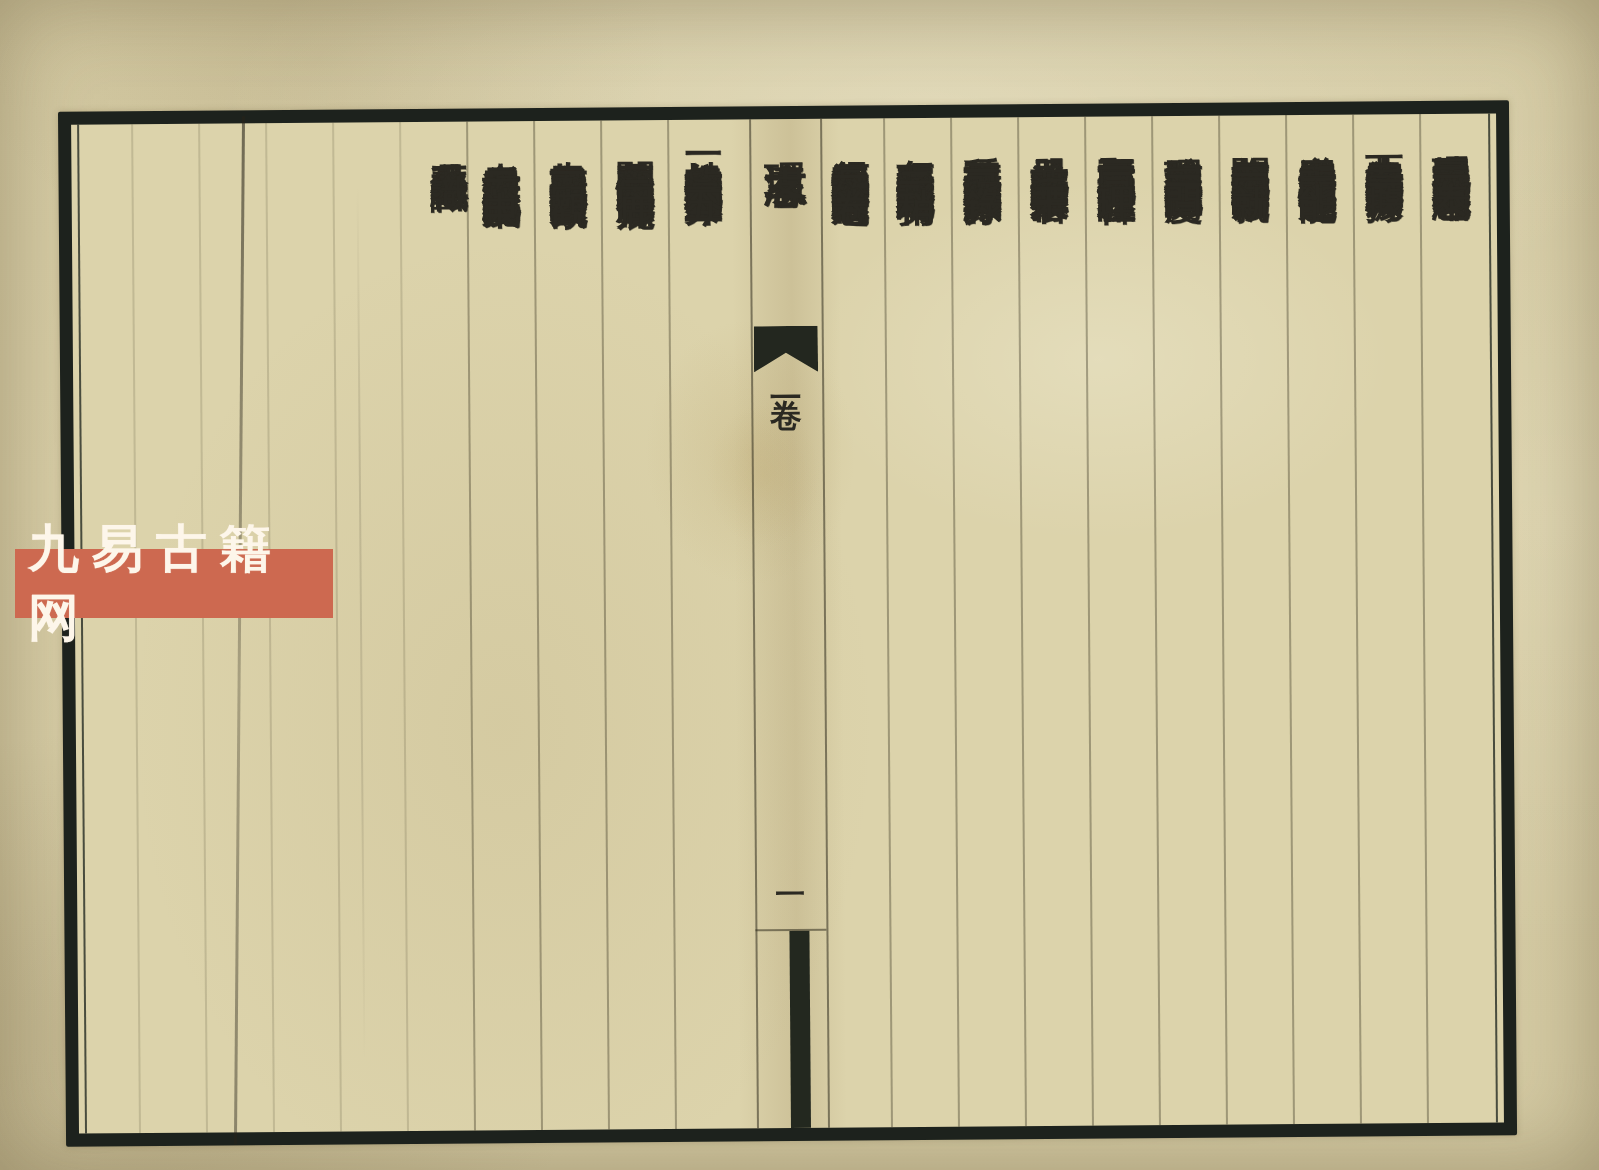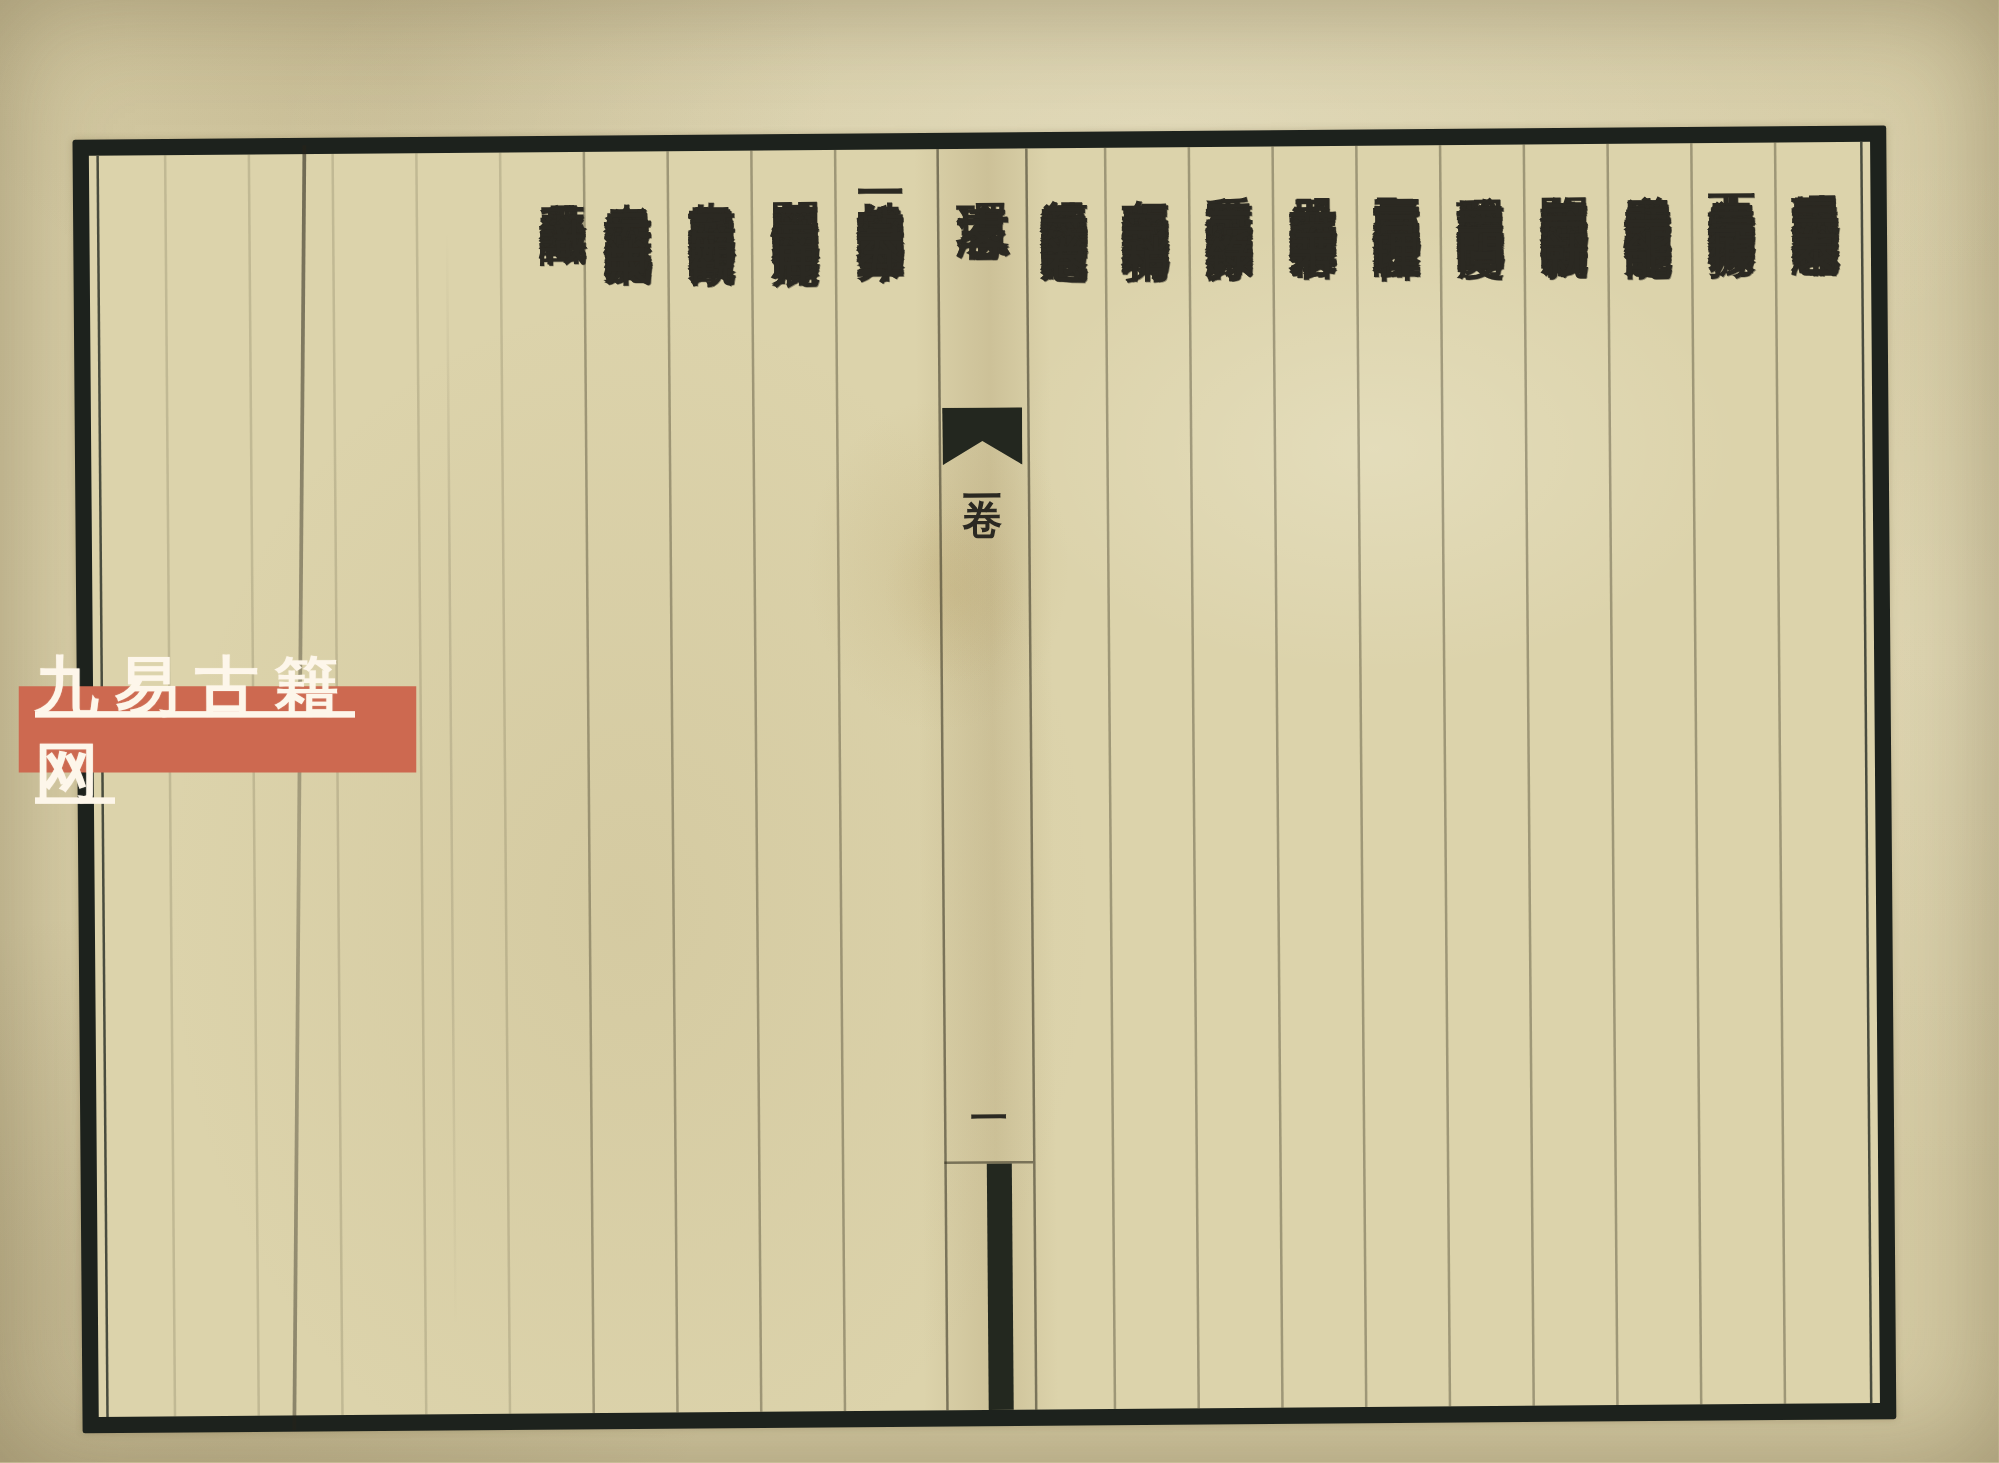--- a/index.html
+++ b/index.html
@@ -87,21 +87,20 @@
     background:radial-gradient(closest-side,rgba(185,163,108,.22),transparent 75%);
   }
   
   .watermark{
     position:absolute;left:15px;top:549px;width:318px;height:69px;
     background:#cd6950;
     display:flex;align-items:center;justify-content:center;
     font-size:51px;font-weight:700;color:#fdf6ea;
     letter-spacing:13px;padding-left:13px;box-sizing:border-box;
     text-shadow:0 0 1px rgba(255,245,230,.6);
-    text-decoration:underline;
   }
 </style>
 </head>
 <body>
 
 <div class="photo"></div>
 
 <div class="book">
 
   <div class="frame">

